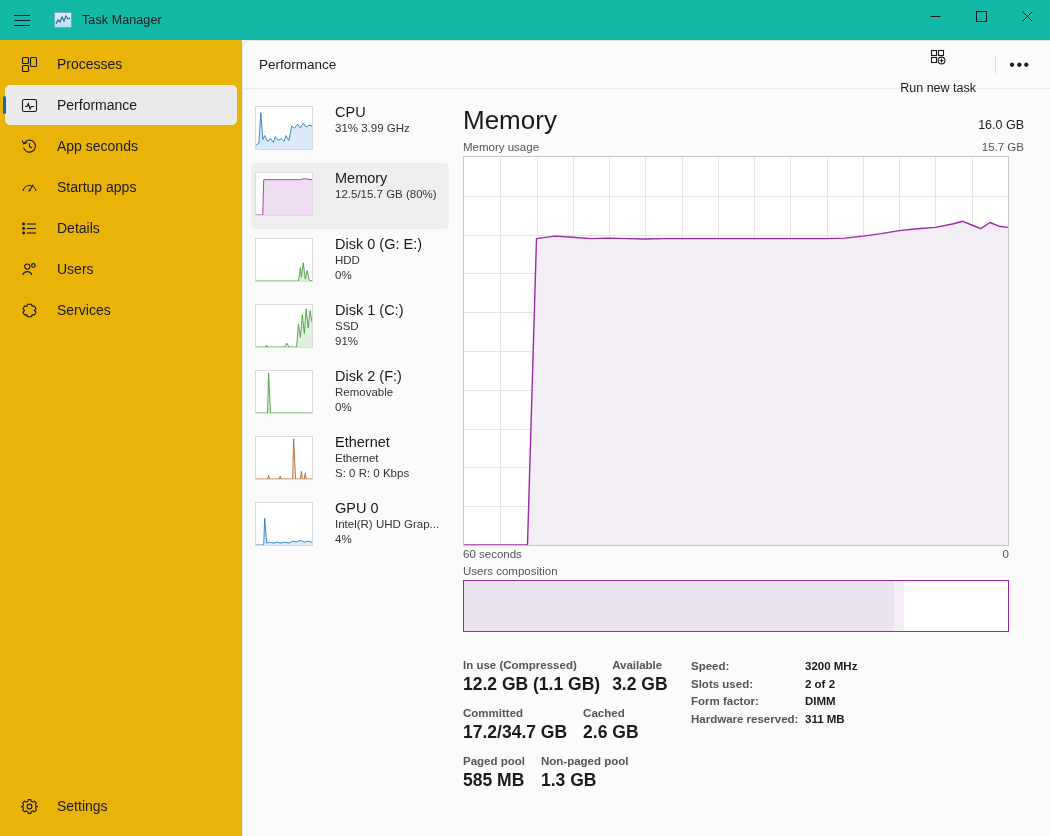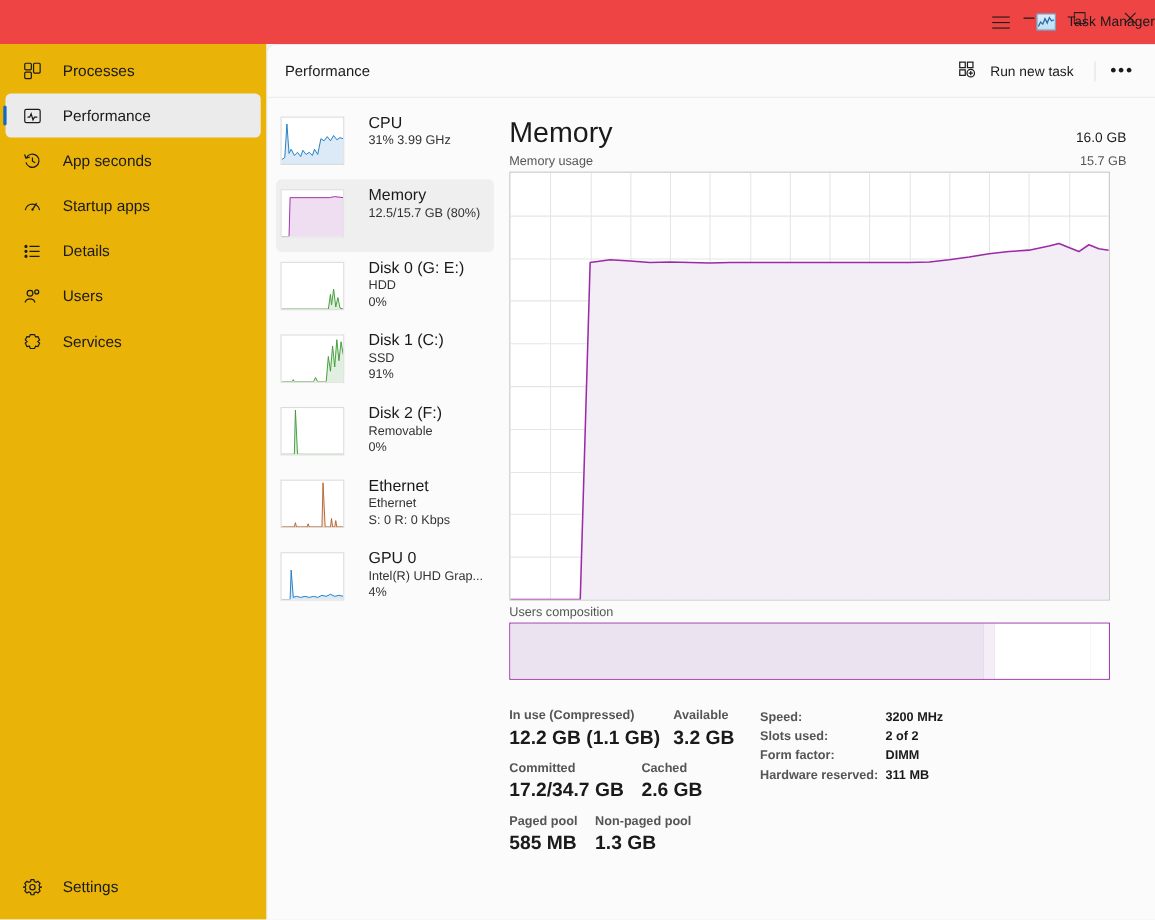--- a/index.html
+++ b/index.html
@@ -8,23 +8,22 @@
     font-family: "Liberation Sans", sans-serif;
     background: #f3f3f3;
     overflow: hidden;
     -webkit-font-smoothing: antialiased;
   }
 
   
   #titlebar {
     height: 40px; width: 100%;
     display: flex; align-items: center;
-    background: #ef4444;
+    background: #14b8a6;
     position: relative;
-    justify-content: flex-end;
   }
   #hamburger {
     width: 44px; height: 40px;
     display: flex; flex-direction: column;
     align-items: center; justify-content: center;
     gap: 4px; cursor: pointer;
   }
   #hamburger i { display:block; width: 16px; height: 1px; background: #1a1a1a; }
   #app-icon {
     width: 18px; height: 16px; margin-left: 10px;
@@ -81,21 +80,21 @@
     height: 48px; flex: 0 0 48px;
     display: flex; align-items: center;
     border-bottom: 1px solid #ececec;
     padding: 0 12px 0 16px;
   }
   #cmd-title { font-size: 13.5px; color: #1a1a1a; }
   #cmd-right { margin-left: auto; display: flex; align-items: center; }
   #run-new-task {
     display: flex; align-items: center; gap: 13px;
     height: 32px; padding: 0 11px; border-radius: 4px; cursor: pointer;
-    font-size: 12.5px; color: #1a1a1a;
+    font-size: 12.5px; color: #1a1a1a; flex-direction: column;
   }
   #cmd-sep { width: 1px; height: 18px; background: #e2e2e2; margin: 0 6px 0 8px; }
   #more-btn {
     width: 36px; height: 32px; border-radius: 4px; cursor: pointer;
     display: flex; align-items: center; justify-content: center;
     font-size: 16px; color: #1a1a1a; letter-spacing: 1.5px; line-height: 0;
   }
 
   #body { flex: 1 1 auto; display: flex; overflow: hidden; }
 
@@ -441,20 +440,24 @@
               <line x1="0" y1="194.5" x2="544" y2="194.5" stroke="#e6e6e6" stroke-width="1"></line>
               <line x1="0" y1="233.5" x2="544" y2="233.5" stroke="#e6e6e6" stroke-width="1"></line>
               <line x1="0" y1="272.5" x2="544" y2="272.5" stroke="#e6e6e6" stroke-width="1"></line>
               <line x1="0" y1="310.5" x2="544" y2="310.5" stroke="#e6e6e6" stroke-width="1"></line>
               <line x1="0" y1="349.5" x2="544" y2="349.5" stroke="#e6e6e6" stroke-width="1"></line>
               <polygon points="0.0,388.0 36.3,388.0 45.3,388.0 54.4,388.0 63.5,388.0 72.5,81.6 90.7,79.1 108.8,80.3 126.9,81.6 145.1,81.1 163.2,81.6 181.3,82.0 199.5,81.6 217.6,81.6 235.7,81.6 253.9,81.6 272.0,81.6 290.1,81.6 308.3,81.6 326.4,81.6 344.5,81.6 362.7,81.6 380.8,81.1 398.9,79.1 417.1,76.6 435.2,73.6 453.3,71.7 471.5,70.4 489.6,66.7 498.7,64.3 507.7,68.0 516.8,71.7 525.9,65.5 534.9,69.2 544.0,70.4 544,388 0,388" fill="#f3eef5" stroke="none"></polygon>
               <polyline points="0.0,388.0 36.3,388.0 45.3,388.0 54.4,388.0 63.5,388.0 72.5,81.6 90.7,79.1 108.8,80.3 126.9,81.6 145.1,81.1 163.2,81.6 181.3,82.0 199.5,81.6 217.6,81.6 235.7,81.6 253.9,81.6 272.0,81.6 290.1,81.6 308.3,81.6 326.4,81.6 344.5,81.6 362.7,81.6 380.8,81.1 398.9,79.1 417.1,76.6 435.2,73.6 453.3,71.7 471.5,70.4 489.6,66.7 498.7,64.3 507.7,68.0 516.8,71.7 525.9,65.5 534.9,69.2 544.0,70.4" fill="none" stroke="#9b2aa8" stroke-width="1.4" stroke-linejoin="round"></polyline>
             </svg>
           </div>
 
+        <div id="axis">
+          <div id="axis-l">60 seconds</div>
+          <div id="axis-r">0</div>
+        </div>
 
         <div id="comp-cap">Users composition</div>
         <div id="compbar">
             <div class="comp-seg" style="left: 0%; width: 79%; background: rgb(236, 227, 240);"></div>
             <div class="comp-div" style="left: 79%;"></div>
             <div class="comp-seg" style="left: 79%; width: 1.8%; background: rgb(245, 238, 248);"></div>
             <div class="comp-div" style="left: 80.8%;"></div>
             <div class="comp-seg" style="left: 80.8%; width: 16%; background: rgb(255, 255, 255);"></div>
             <div class="comp-div" style="left: 96.8%;"></div>
             <div class="comp-seg" style="left: 96.8%; width: 3.2%; background: rgb(255, 255, 255);"></div>

